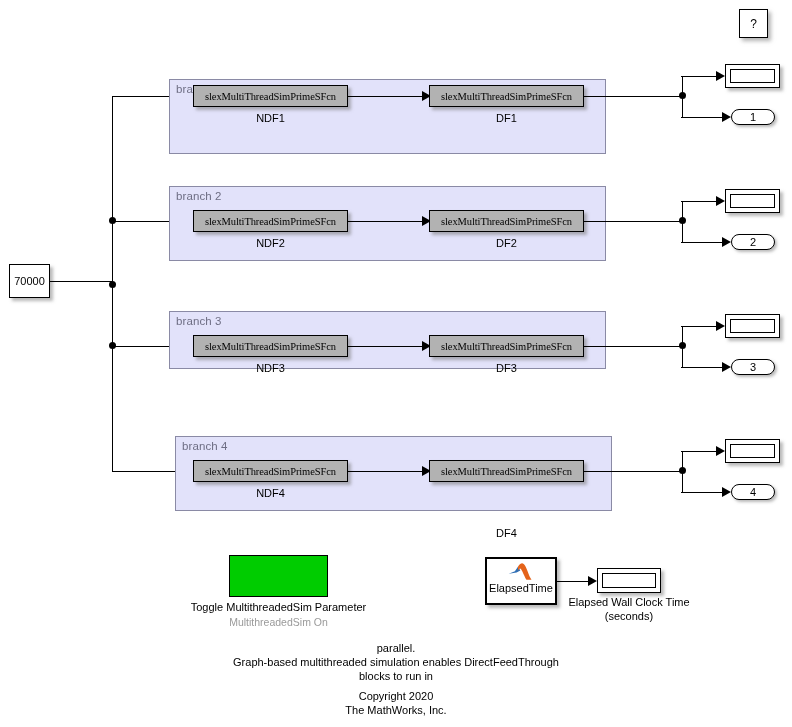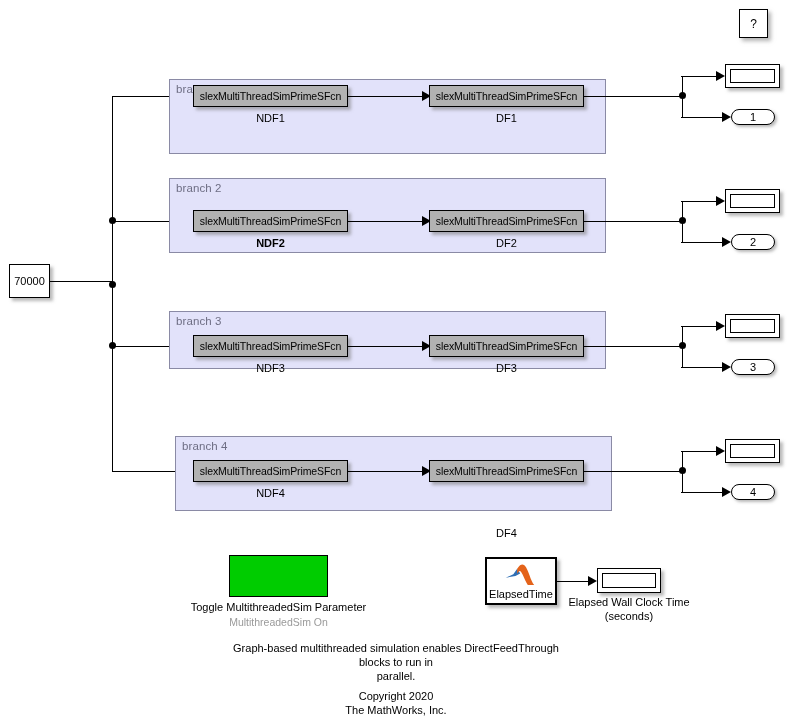--- a/index.html
+++ b/index.html
@@ -68,20 +68,21 @@
     box-shadow: 3px 3px 3px rgba(120,120,120,0.55);
     display: flex;
     align-items: center;
     justify-content: center;
   }
   .sfcn span {
     font-size: 10.5px;
     color: #000000;
     white-space: nowrap;
     letter-spacing: -0.1px;
+    font-family: Liberation Serif, serif;
   }
   .blk-caption {
     position: absolute;
     font-size: 11px;
     color: #000000;
     text-align: center;
     white-space: nowrap;
   }
 
   
@@ -170,21 +171,21 @@
   .elapsed {
     position: absolute;
     background: #ffffff;
     border: 2px solid #000000;
     box-sizing: border-box;
     box-shadow: 3px 3px 3px rgba(120,120,120,0.5);
     display: flex;
     flex-direction: column;
     align-items: center;
     justify-content: flex-end;
-    padding-bottom: 3px;
+    padding-bottom: 9px;
   }
   .elapsed-logo {
     width: 34px;
     height: 24px;
     margin-top: 4px;
   }
   .elapsed-label {
     font-size: 11px;
     color: #000000;
     white-space: nowrap;
@@ -260,27 +261,27 @@
   <div class="wire-h" style="left:681px; top:116.5px; width:48px;"></div>
   <div class="arrow" style="left:722px; top:112px;"></div>
   <div class="outport" style="left:731px; top:109px; width:44px; height:16px;">
     <span>1</span>
   </div>
 
   <div class="wire-h" style="left:112px; top:220.5px; width:78px;"></div>
   <div class="junction" style="left:108.5px; top:217px;"></div>
   <div class="arrow" style="left:188px; top:216px;"></div>
 
-  <div class="branch-box" style="left:169px; top:178px; width:437px; height:75px;">
+  <div class="branch-box" style="left:169px; top:186px; width:437px; height:75px;">
     <span class="branch-label">branch 2</span>
   </div>
   <div class="sfcn" style="left:193px; top:210px; width:155px; height:22px;">
     <span>slexMultiThreadSimPrimeSFcn</span>
   </div>
-  <div class="blk-caption" style="left:193px; top:237px; width:155px;font-weight:bold;">NDF2</div>
+  <div class="blk-caption" style="left:193px; top:237px; width:155px;">NDF2</div>
   <div class="wire-h" style="left:348px; top:220.5px; width:76px;"></div>
   <div class="arrow" style="left:422px; top:216px;"></div>
   <div class="sfcn" style="left:429px; top:210px; width:155px; height:22px;">
     <span>slexMultiThreadSimPrimeSFcn</span>
   </div>
   <div class="blk-caption" style="left:429px; top:237px; width:155px;">DF2</div>
   <div class="wire-h" style="left:584px; top:220.5px; width:98px;"></div>
   <div class="junction" style="left:678.5px; top:217px;"></div>
   <div class="wire-v" style="left:681.5px; top:201px; height:20px;"></div>
   <div class="wire-h" style="left:681px; top:200.5px; width:40px;"></div>
@@ -373,21 +374,21 @@
   <div class="arrow" style="left:588px; top:576px;"></div>
   <div class="display" style="left:597px; top:568px; width:64px; height:25px;">
     <div class="display-inner"></div>
   </div>
   <div class="elapsed-caption" style="left:549px; top:595px; width:160px;">
     <div>Elapsed Wall Clock Time</div>
     <div>(seconds)</div>
   </div>
 
   <div class="desc" style="left:216px; top:641px; width:360px;">
+    <div>parallel.</div>
     <div>Graph-based multithreaded simulation enables DirectFeedThrough blocks to run in</div>
-    <div>parallel.</div>
   </div>
   <div class="copyright" style="left:296px; top:689px; width:200px;">
     <div>Copyright 2020</div>
     <div>The MathWorks, Inc.</div>
   </div>
 
 </div>
 
 </body></html>

